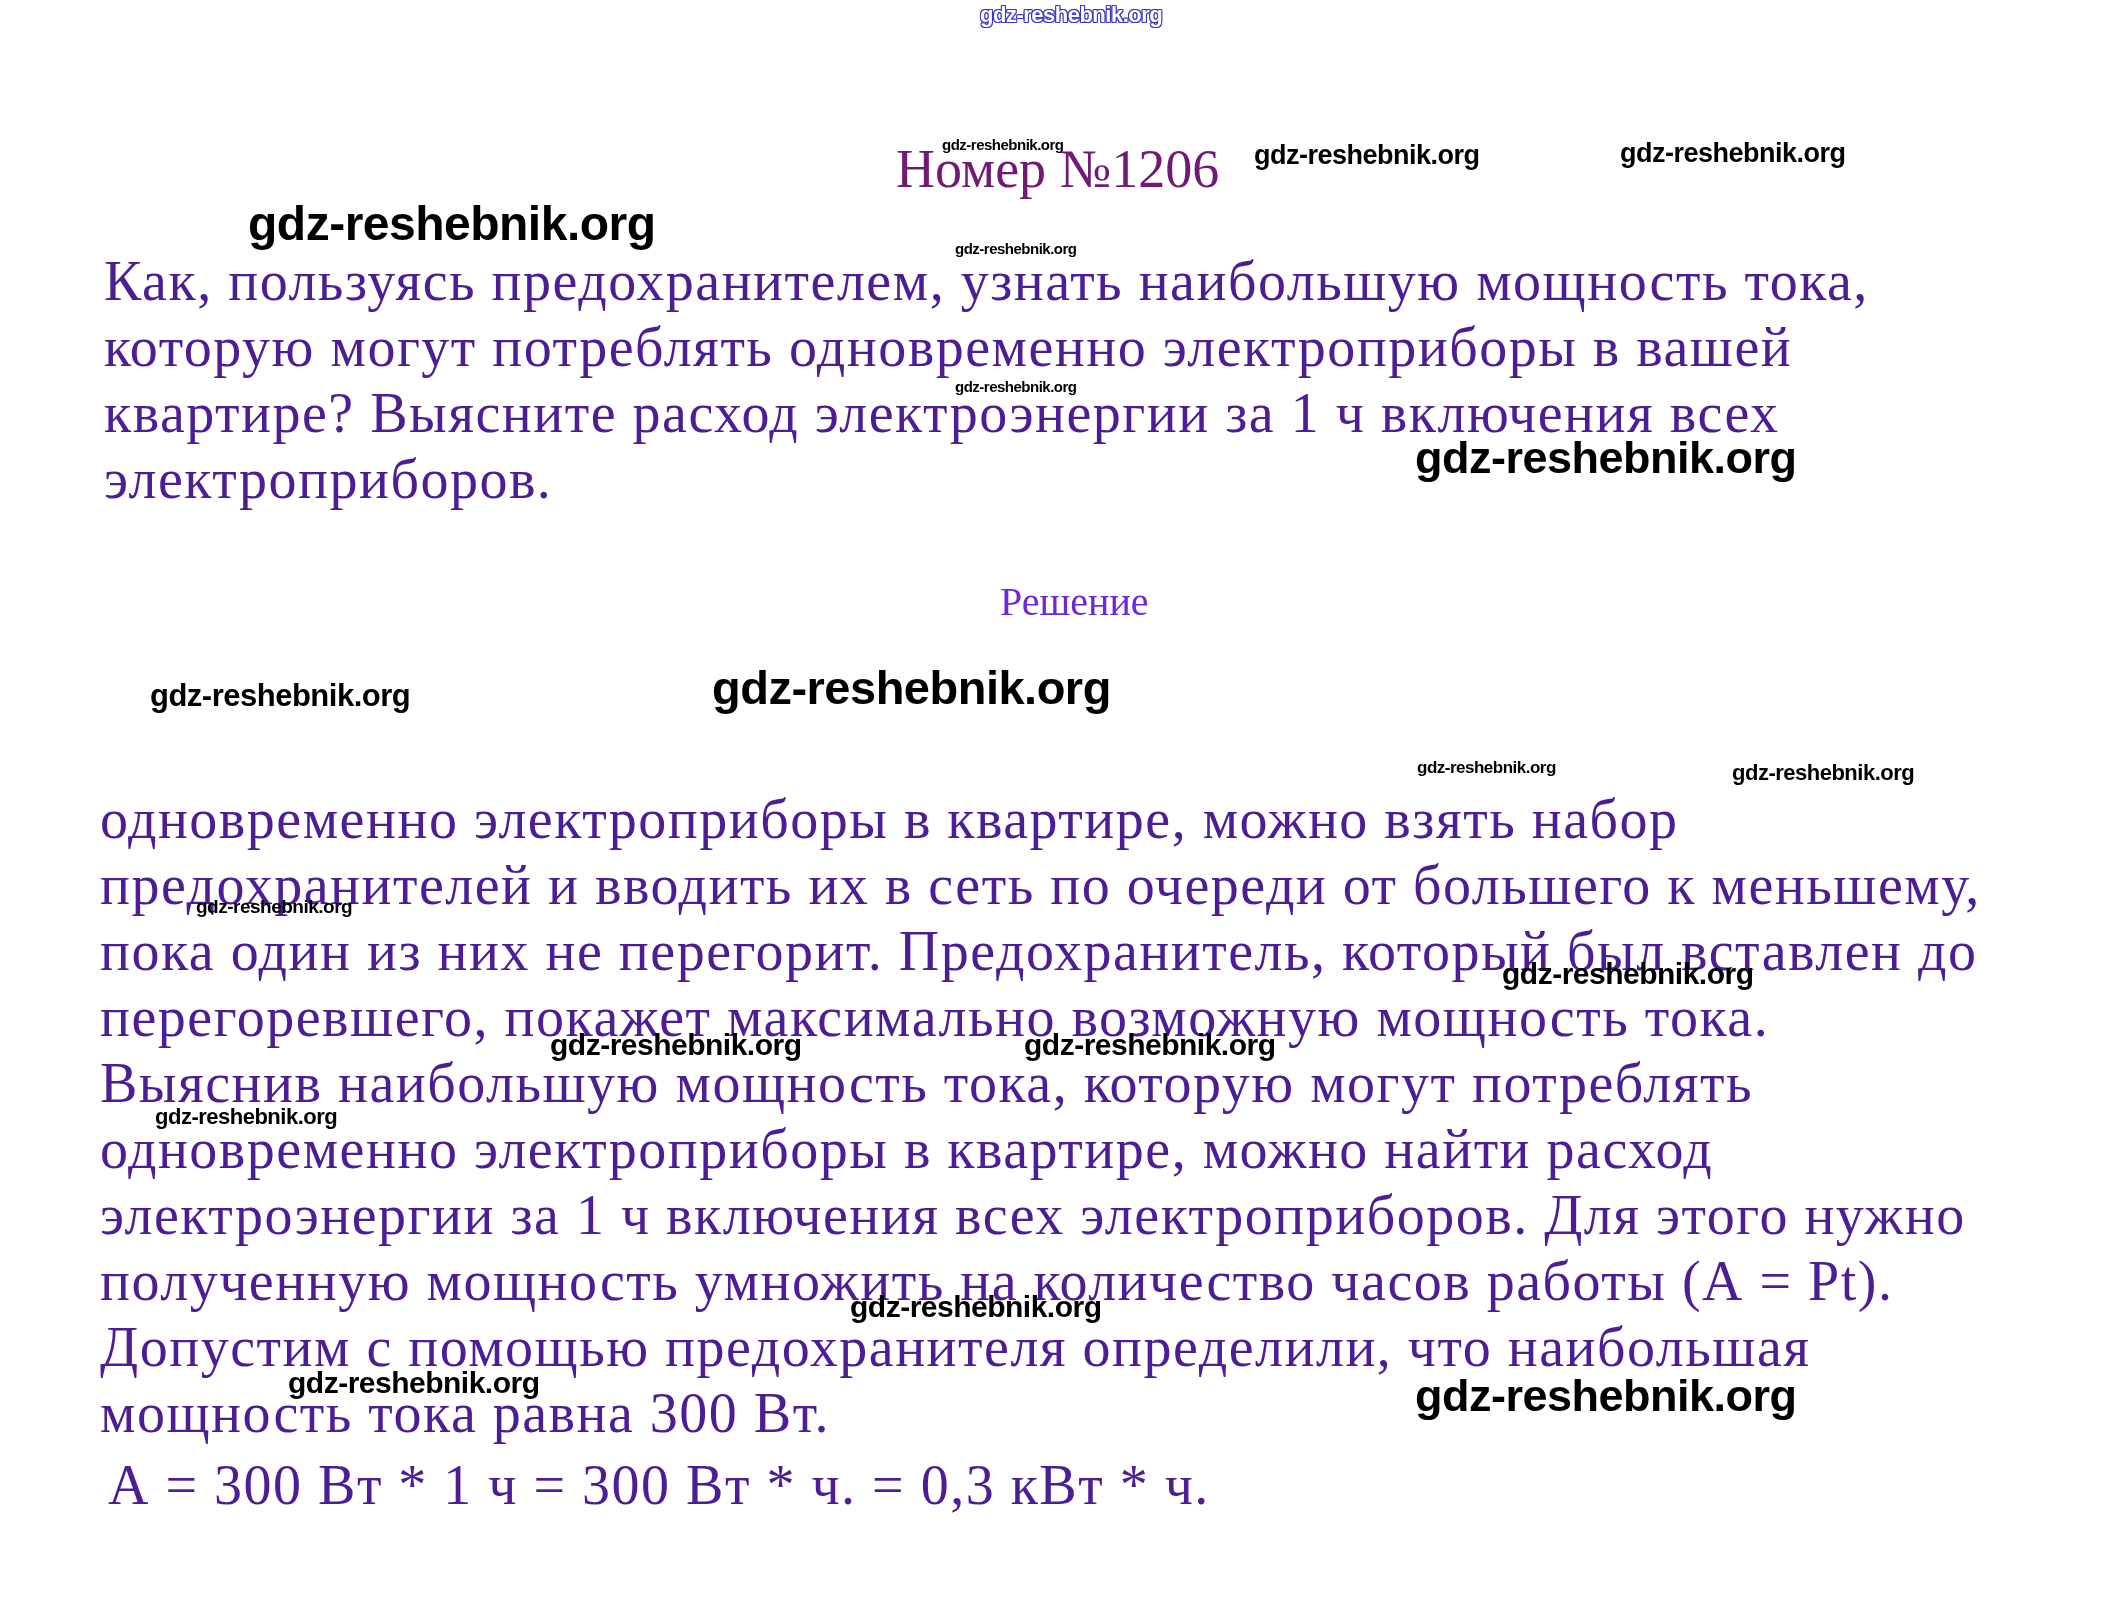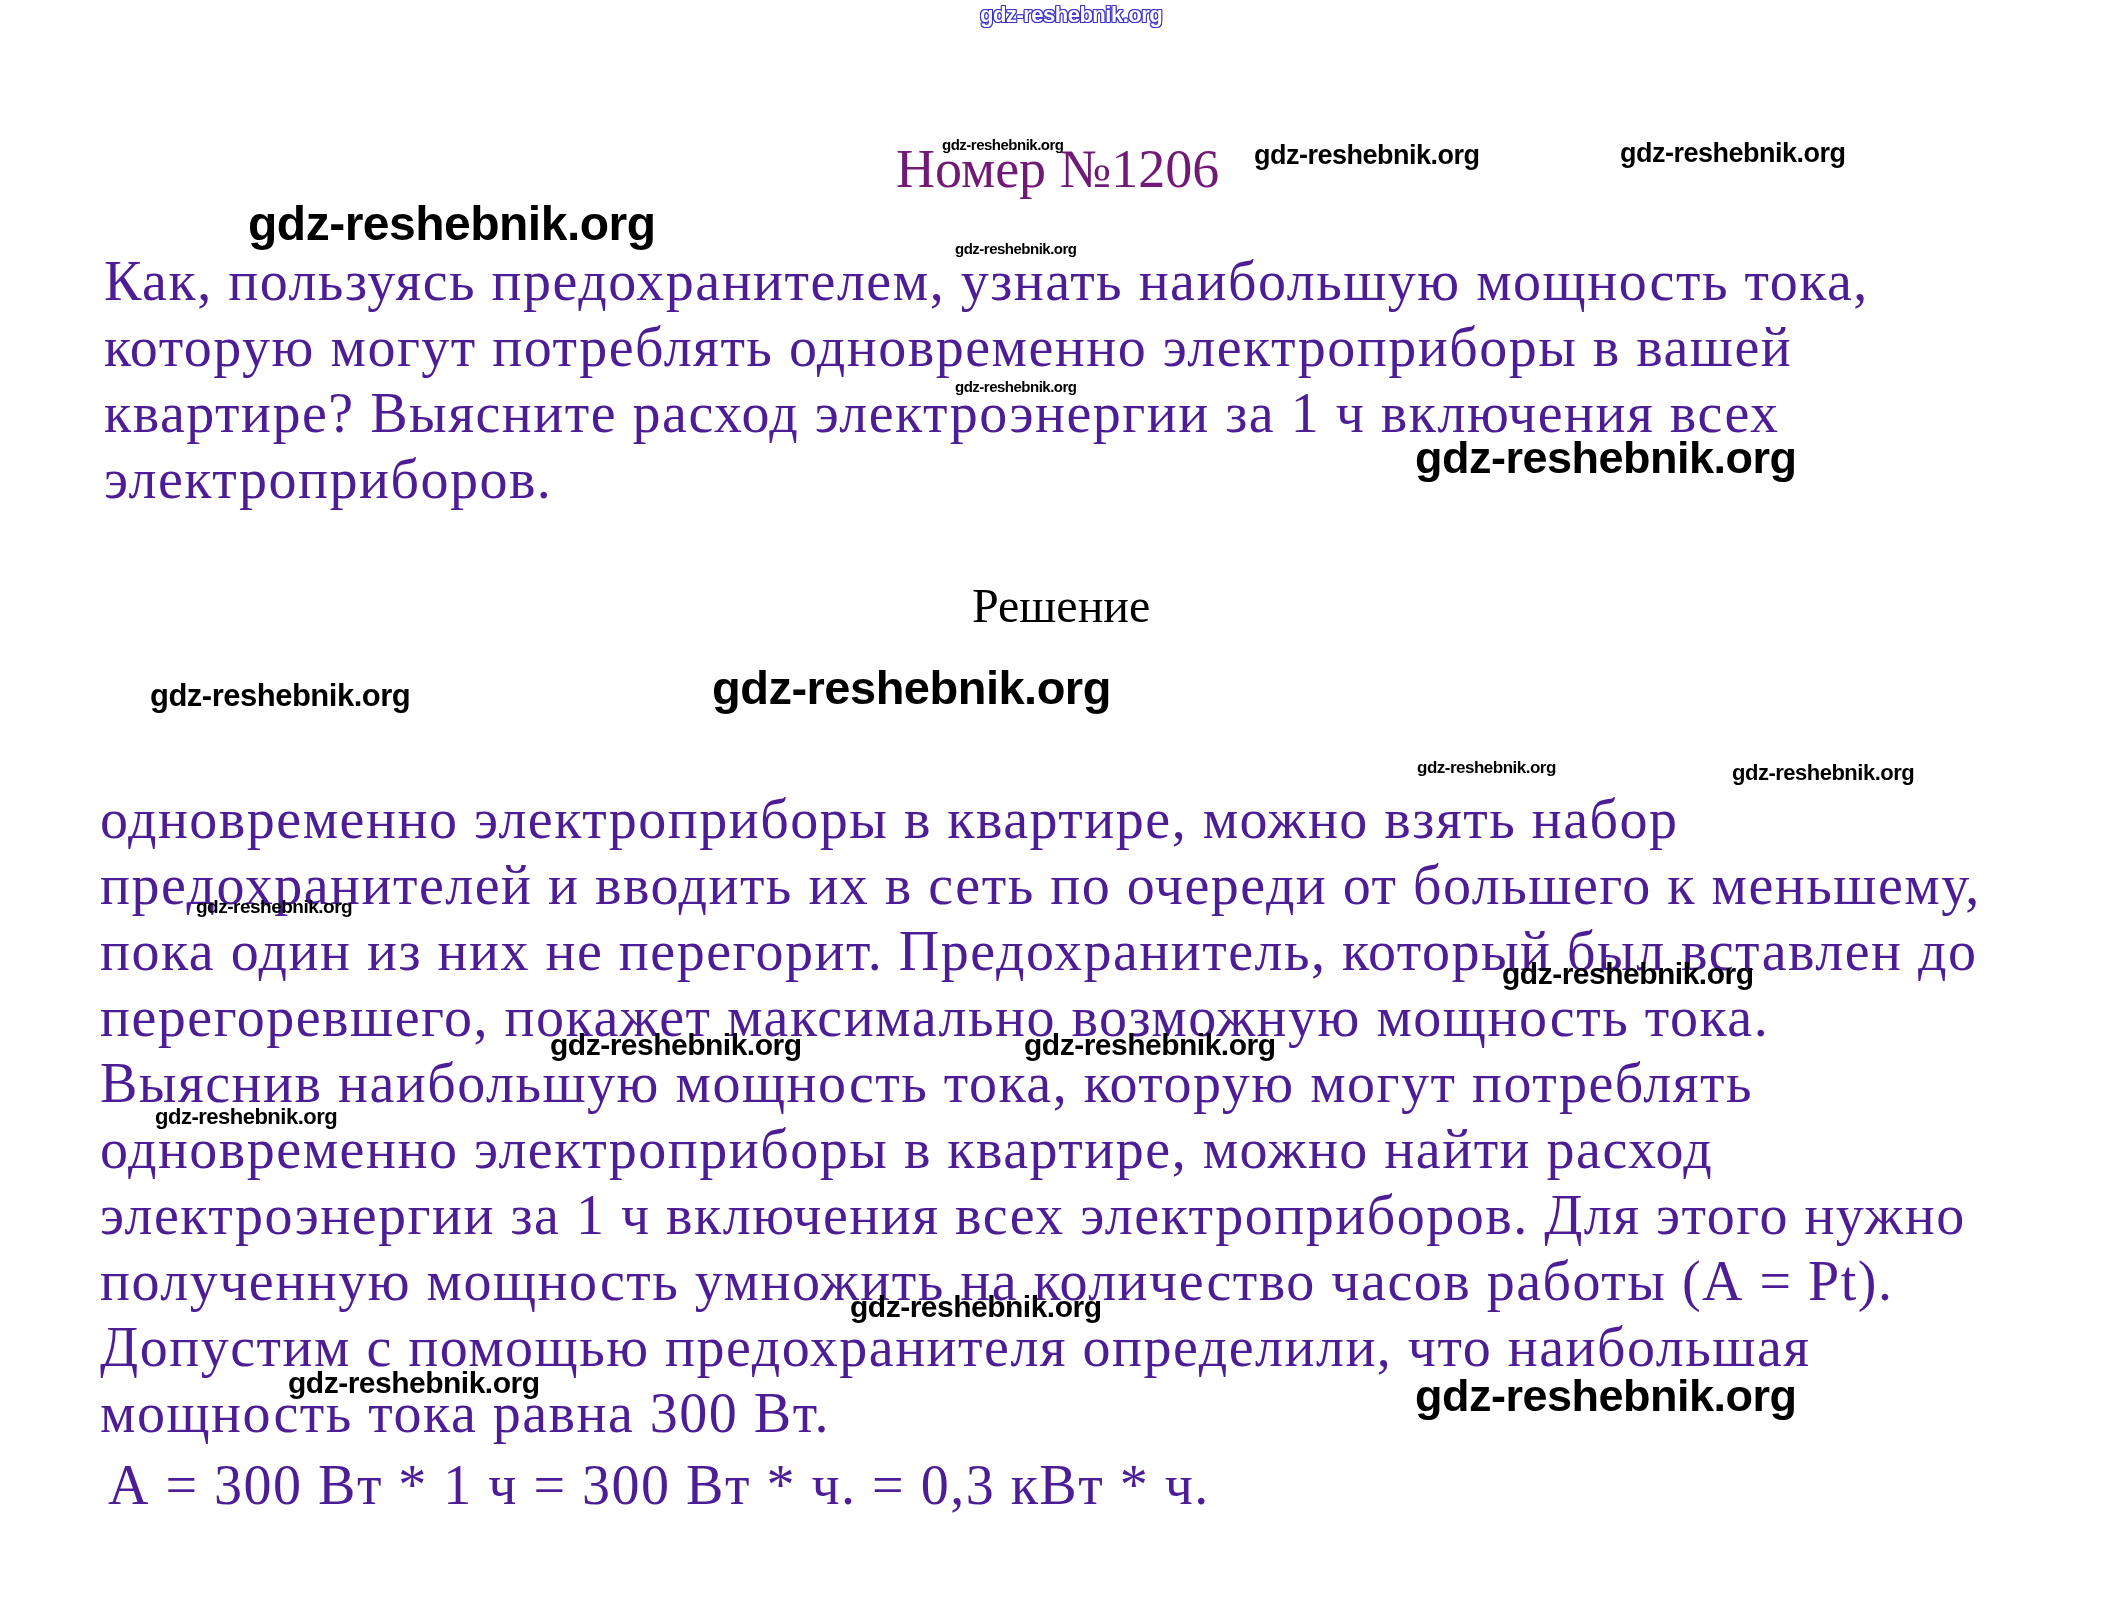--- a/index.html
+++ b/index.html
@@ -33,23 +33,24 @@
   .doc-title {
     position: absolute;
     font-family: "Liberation Serif", serif;
     font-size: 54px;
     color: #701a75;
     white-space: nowrap;
   }
   .doc-heading {
     position: absolute;
     font-family: "Liberation Serif", serif;
-    font-size: 48px;
-    color: #000000;
+    font-size: 40px;
+    color: #6d28d9;
     white-space: nowrap;
+    margin-left: 28px;
   }
   
   .wm {
     position: absolute;
     font-family: "Liberation Sans", sans-serif;
     color: #000000;
     white-space: nowrap;
     letter-spacing: -0.5px;
   }
   .wm.w600 { font-weight: 600; }

